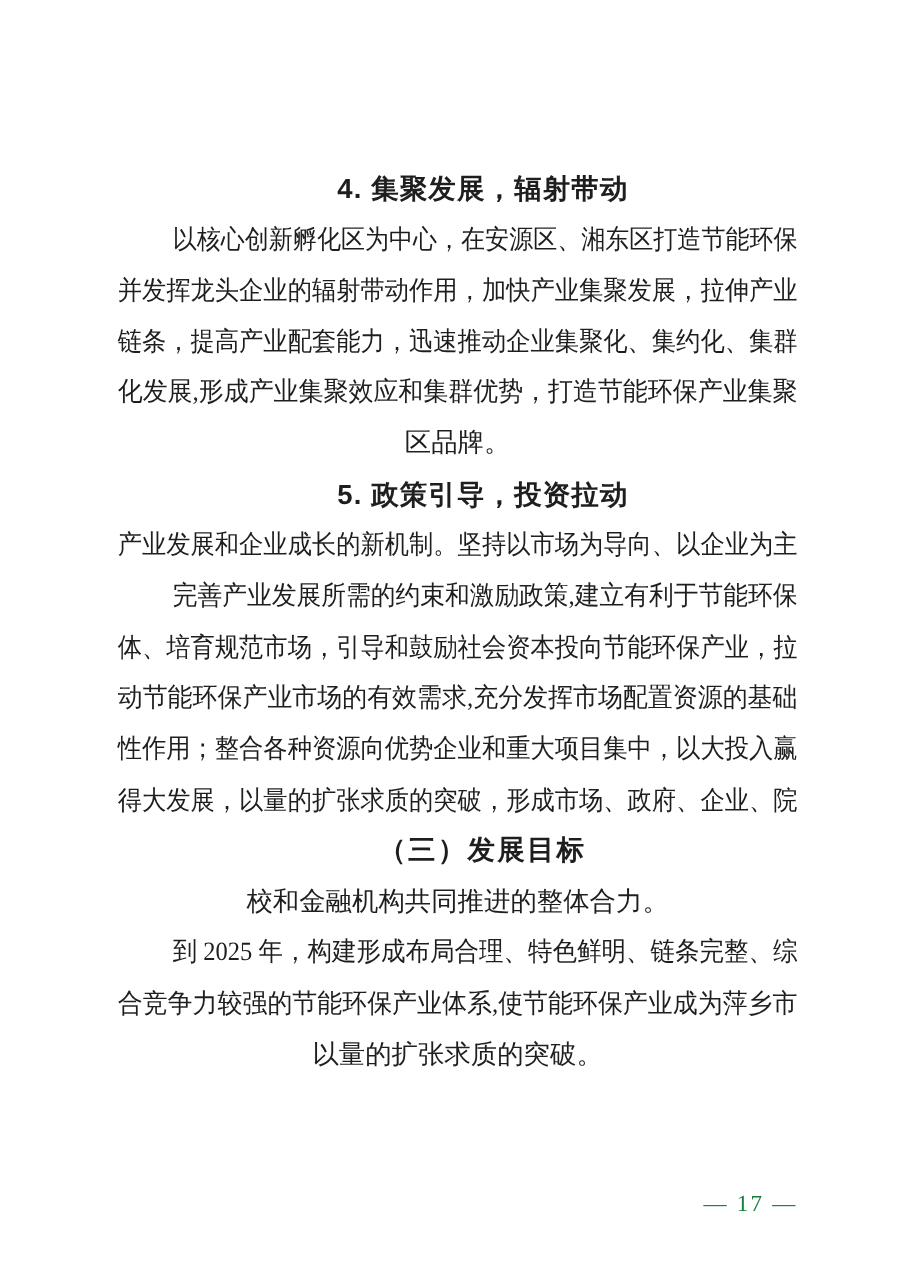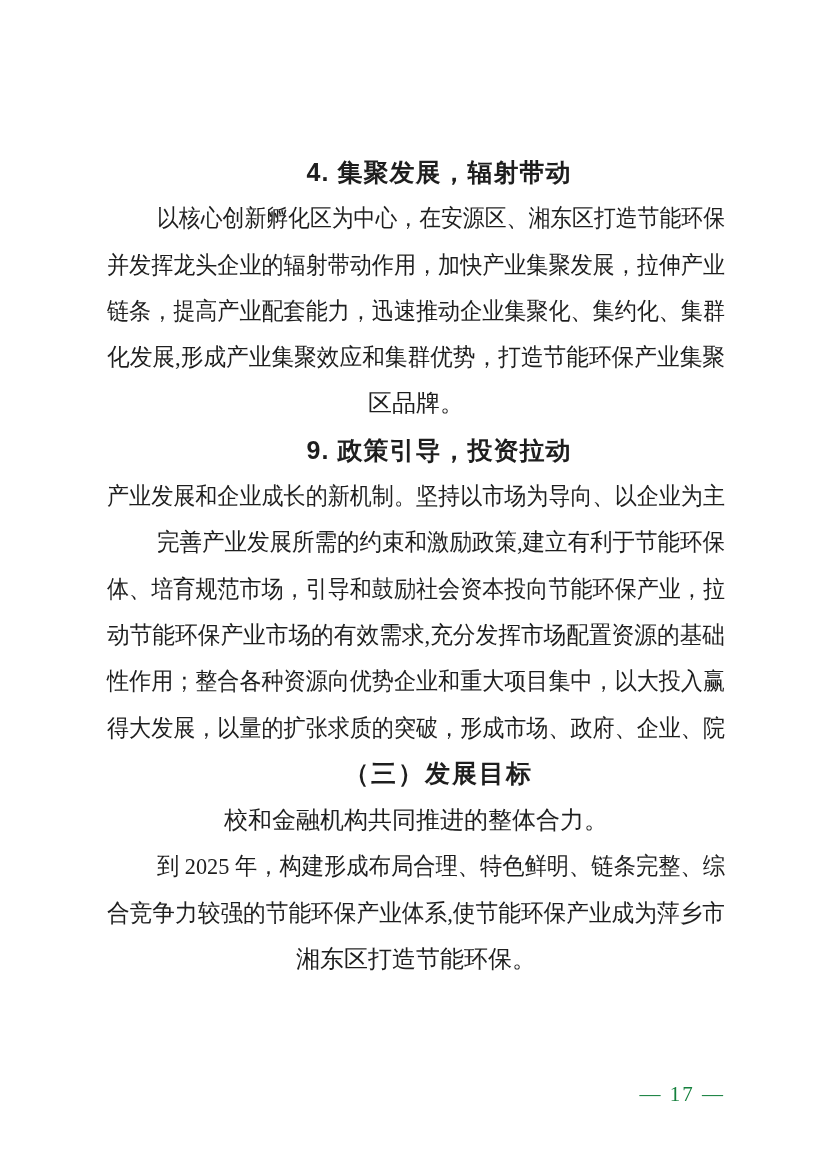--- a/index.html
+++ b/index.html
@@ -68,30 +68,30 @@
 <div class="page">
   <div class="content">
 
     <div class="line heading-hei">4. 集聚发展，辐射带动</div>
     <div class="line indent"><span class="fit" style="transform: scaleX(0.910256);">以核心创新孵化区为中心，在安源区、湘东区打造节能环保</span></div>
     <div class="line"><span class="fit" style="transform: scaleX(0.919643);">并发挥龙头企业的辐射带动作用，加快产业集聚发展，拉伸产业</span></div>
     <div class="line"><span class="fit" style="transform: scaleX(0.919643);">链条，提高产业配套能力，迅速推动企业集聚化、集约化、集群</span></div>
     <div class="line"><span class="fit" style="transform: scaleX(0.944954);">化发展,形成产业集聚效应和集群优势，打造节能环保产业集聚</span></div>
     <div class="line"><span>区品牌。</span></div>
 
-    <div class="line heading-hei">9. 政策引导，投资拉动</div>
+    <div class="line heading-hei">5. 政策引导，投资拉动</div>
     <div class="line"><span class="fit" style="transform: scaleX(0.919643);">产业发展和企业成长的新机制。坚持以市场为导向、以企业为主</span></div>
     <div class="line indent"><span class="fit" style="transform: scaleX(0.937294);">完善产业发展所需的约束和激励政策,建立有利于节能环保</span></div>
     <div class="line"><span class="fit" style="transform: scaleX(0.919643);">体、培育规范市场，引导和鼓励社会资本投向节能环保产业，拉</span></div>
     <div class="line"><span class="fit" style="transform: scaleX(0.944954);">动节能环保产业市场的有效需求,充分发挥市场配置资源的基础</span></div>
     <div class="line"><span class="fit" style="transform: scaleX(0.919643);">性作用；整合各种资源向优势企业和重大项目集中，以大投入赢</span></div>
     <div class="line"><span class="fit" style="transform: scaleX(0.919643);">得大发展，以量的扩张求质的突破，形成市场、政府、企业、院</span></div>
     <div class="line heading-kai">（三）发展目标</div>
 
     <div class="line"><span>校和金融机构共同推进的整体合力。</span></div>
     <div class="line indent"><span class="fit" style="transform: scaleX(0.928105);">到 2025 年，构建形成布局合理、特色鲜明、链条完整、综</span></div>
     <div class="line"><span class="fit" style="transform: scaleX(0.944954);">合竞争力较强的节能环保产业体系,使节能环保产业成为萍乡市</span></div>
-    <div class="line"><span>湘东区打造节能环保。</span></div>
+    <div class="line"><span>以量的扩张求质的突破。</span></div>
 
   </div>
 
   <div class="footer">— 17 —</div>
 </div>
 
 </body></html>

